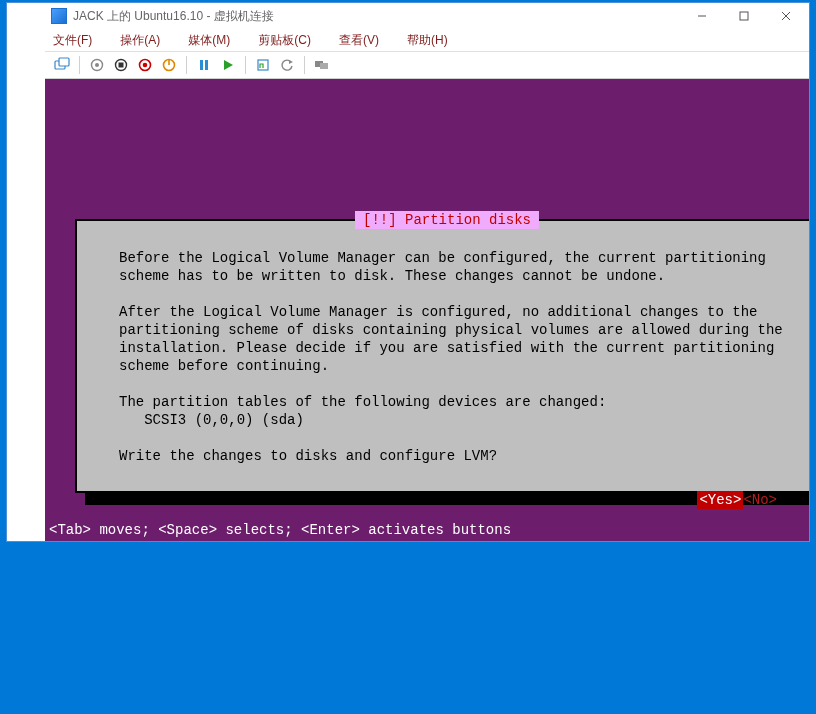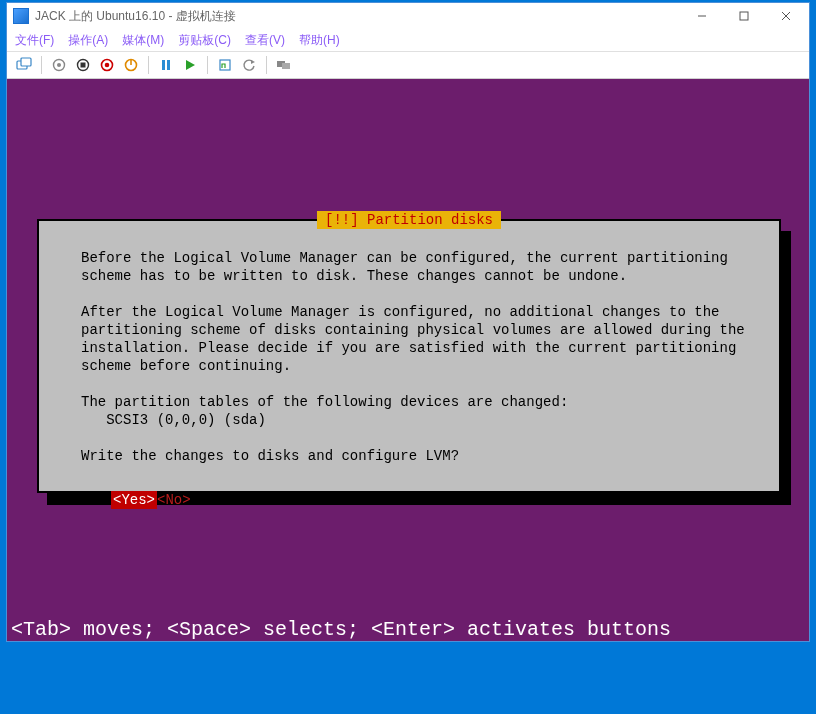--- a/index.html
+++ b/index.html
@@ -16,25 +16,26 @@
   position: absolute;
   background: #0078d7;
 }
 .edge-l { left:0; top:0; width:6px; height:714px; }
 .edge-r { right:0; top:0; width:6px; height:714px; }
 .edge-b { left:0; bottom:0; width:816px; height:6px; }
 .vm-window {
   position: absolute;
   left: 6px; top: 2px;
   width: 804px;
-  height: 640px;
+  height: 540px;
   background: #fff;
   border: 1px solid #4a90d9;
   display: flex;
   flex-direction: column;
+  padding-left: 38px;
 }
 .titlebar {
   height: 26px;
   background: #fff;
   display: flex;
   align-items: center;
   padding: 0 2px 0 6px;
   color: #666;
 }
 .titlebar .app-icon {
@@ -48,22 +49,22 @@
 .win-btn {
   width: 42px; height: 24px;
   display:flex; align-items:center; justify-content:center;
   color:#555;
 }
 .menubar {
   height: 22px;
   display: flex;
   align-items: center;
   padding: 0 8px;
-  gap: 14px;
-  color: #8b5cf6;
+  gap: 28px;
+  color: #7f1d1d;
 }
 .menubar span { cursor: default; }
 .toolbar {
   height: 28px;
   border-top:1px solid #e0e0e0;
   border-bottom:1px solid #d0d0d0;
   display:flex;
   align-items:center;
   padding:0 6px;
   gap:2px;
@@ -99,47 +100,47 @@
   position:absolute;
   left:30px; top:140px;
   width:744px; height:274px;
   background:#bfbfbf;
   border:2px solid #000;
 }
 .dialog-title {
   position:absolute;
   top:-10px; left:50%;
   transform:translateX(-50%);
-  background:#eab308;
+  background:#f0abfc;
   color:#c00000;
   padding:0 8px;
 }
 .dialog-body {
   padding:10px 10px;
   color:#000;
   white-space:pre-wrap;
   margin-left:32px;
 }
 .btn-row {
   display:flex;
-  justify-content:flex-start;
+  justify-content:flex-end;
   padding:0 30px 0 30px;
   margin-top:8px;
 }
 .yes-btn {
   background:#c00000; color:#fff; padding:0 2px;
 }
 .no-btn { color:#b91c1c; }
 .footer-hint {
   position:absolute;
   left:0; bottom:0;
   width:100%;
   color:#fff;
   font-family:"Courier New",monospace;
-  font-size:20px;
+  font-size:14px;
   padding:2px 4px;
 }
 .statusbar {
   height:24px;
   border-top:1px solid #d0d0d0;
   display:flex;
   align-items:center;
   padding:0 6px;
   background:#f5f5f5;
   color:#333;

